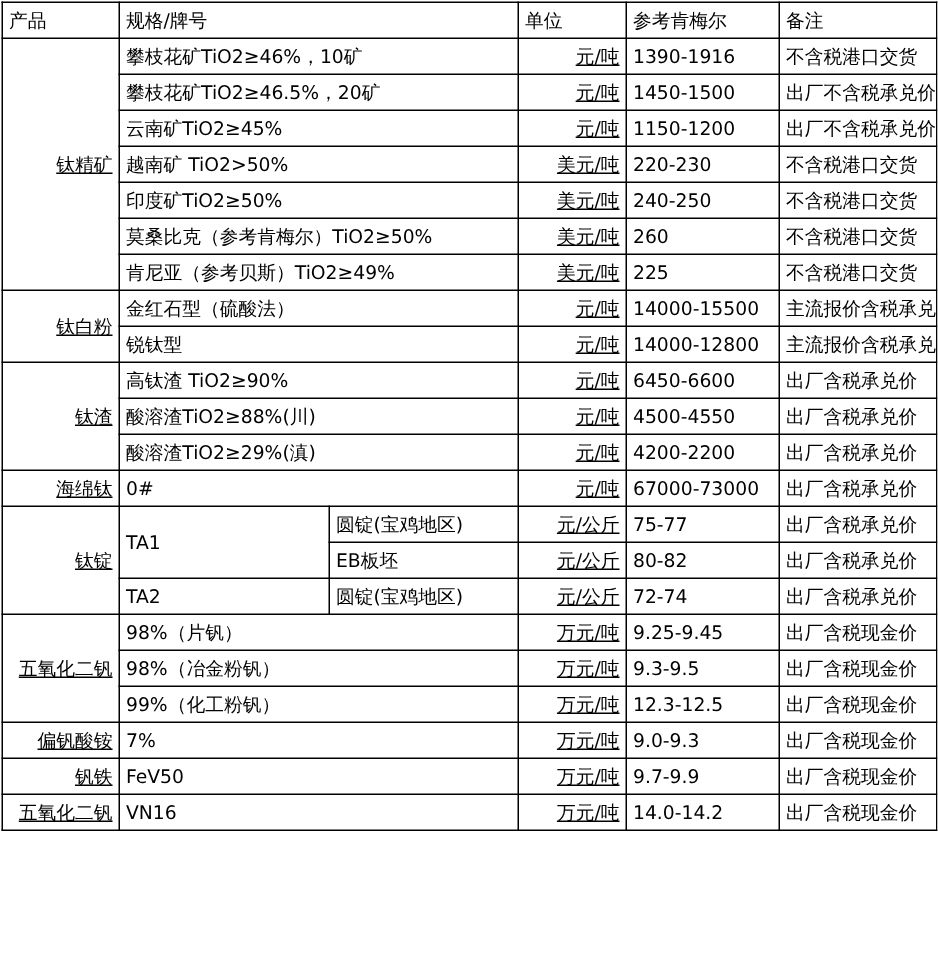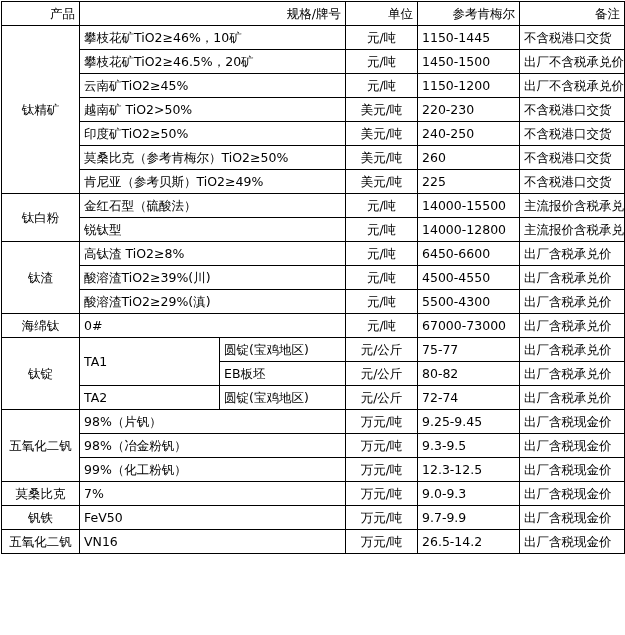--- a/index.html
+++ b/index.html
@@ -31,25 +31,26 @@
     font-weight: normal;
     font-size: 12.5px;
     line-height: 15px;
     height: 24px;
     box-sizing: border-box;
     vertical-align: middle;
     overflow: hidden;
     white-space: nowrap;
   }
   .hdr {
+    text-align: left;
+    font-size: 13px;
+  }
+  .ctr {
     text-align: right;
-    font-size: 13px;
-  }
-  .ctr {
-    text-align: center;
+    text-decoration: underline;
   }
   .lft {
     text-align: left;
   }
   
   col.c-product { width: 78px; }
   col.c-spec-a  { width: 140px; }
   col.c-spec-b  { width: 126px; }
   col.c-unit    { width: 72px; }
   col.c-price   { width: 102px; }
@@ -75,21 +76,21 @@
         <th class="hdr">单位</th>
         <th class="hdr">参考肯梅尔</th>
         <th class="hdr">备注</th>
       </tr>
     </thead>
     <tbody id="table-body">
         <tr>
           <td class="ctr" rowspan="7">钛精矿</td>
           <td class="lft" colspan="2">攀枝花矿TiO2≥46%，10矿</td>
           <td class="ctr">元/吨</td>
-          <td class="lft">1150-1445</td>
+          <td class="lft">1390-1916</td>
           <td class="lft">不含税港口交货</td>
         </tr>
         <tr>
           <td class="lft" colspan="2">攀枝花矿TiO2≥46.5%，20矿</td>
           <td class="ctr">元/吨</td>
           <td class="lft">1450-1500</td>
           <td class="lft">出厂不含税承兑价</td>
         </tr>
         <tr>
           <td class="lft" colspan="2">云南矿TiO2≥45%</td>
@@ -129,35 +130,35 @@
           <td class="lft">主流报价含税承兑</td>
         </tr>
         <tr>
           <td class="lft" colspan="2">锐钛型</td>
           <td class="ctr">元/吨</td>
           <td class="lft">14000-12800</td>
           <td class="lft">主流报价含税承兑</td>
         </tr>
         <tr>
           <td class="ctr" rowspan="3">钛渣</td>
-          <td class="lft" colspan="2">高钛渣 TiO2≥8%</td>
+          <td class="lft" colspan="2">高钛渣 TiO2≥90%</td>
           <td class="ctr">元/吨</td>
           <td class="lft">6450-6600</td>
           <td class="lft">出厂含税承兑价</td>
         </tr>
         <tr>
-          <td class="lft" colspan="2">酸溶渣TiO2≥39%(川)</td>
+          <td class="lft" colspan="2">酸溶渣TiO2≥88%(川)</td>
           <td class="ctr">元/吨</td>
           <td class="lft">4500-4550</td>
           <td class="lft">出厂含税承兑价</td>
         </tr>
         <tr>
           <td class="lft" colspan="2">酸溶渣TiO2≥29%(滇)</td>
           <td class="ctr">元/吨</td>
-          <td class="lft">5500-4300</td>
+          <td class="lft">4200-2200</td>
           <td class="lft">出厂含税承兑价</td>
         </tr>
         <tr>
           <td class="ctr" rowspan="1">海绵钛</td>
           <td class="lft" colspan="2">0#</td>
           <td class="ctr">元/吨</td>
           <td class="lft">67000-73000</td>
           <td class="lft">出厂含税承兑价</td>
         </tr>
         <tr>
@@ -194,35 +195,35 @@
           <td class="lft">9.3-9.5</td>
           <td class="lft">出厂含税现金价</td>
         </tr>
         <tr>
           <td class="lft" colspan="2">99%（化工粉钒）</td>
           <td class="ctr">万元/吨</td>
           <td class="lft">12.3-12.5</td>
           <td class="lft">出厂含税现金价</td>
         </tr>
         <tr>
-          <td class="ctr" rowspan="1">莫桑比克</td>
+          <td class="ctr" rowspan="1">偏钒酸铵</td>
           <td class="lft" colspan="2">7%</td>
           <td class="ctr">万元/吨</td>
           <td class="lft">9.0-9.3</td>
           <td class="lft">出厂含税现金价</td>
         </tr>
         <tr>
           <td class="ctr" rowspan="1">钒铁</td>
           <td class="lft" colspan="2">FeV50</td>
           <td class="ctr">万元/吨</td>
           <td class="lft">9.7-9.9</td>
           <td class="lft">出厂含税现金价</td>
         </tr>
         <tr>
           <td class="ctr" rowspan="1">五氧化二钒</td>
           <td class="lft" colspan="2">VN16</td>
           <td class="ctr">万元/吨</td>
-          <td class="lft">26.5-14.2</td>
+          <td class="lft">14.0-14.2</td>
           <td class="lft">出厂含税现金价</td>
         </tr>
       </tbody>
   </table>
 </div>
 
 </body></html>

